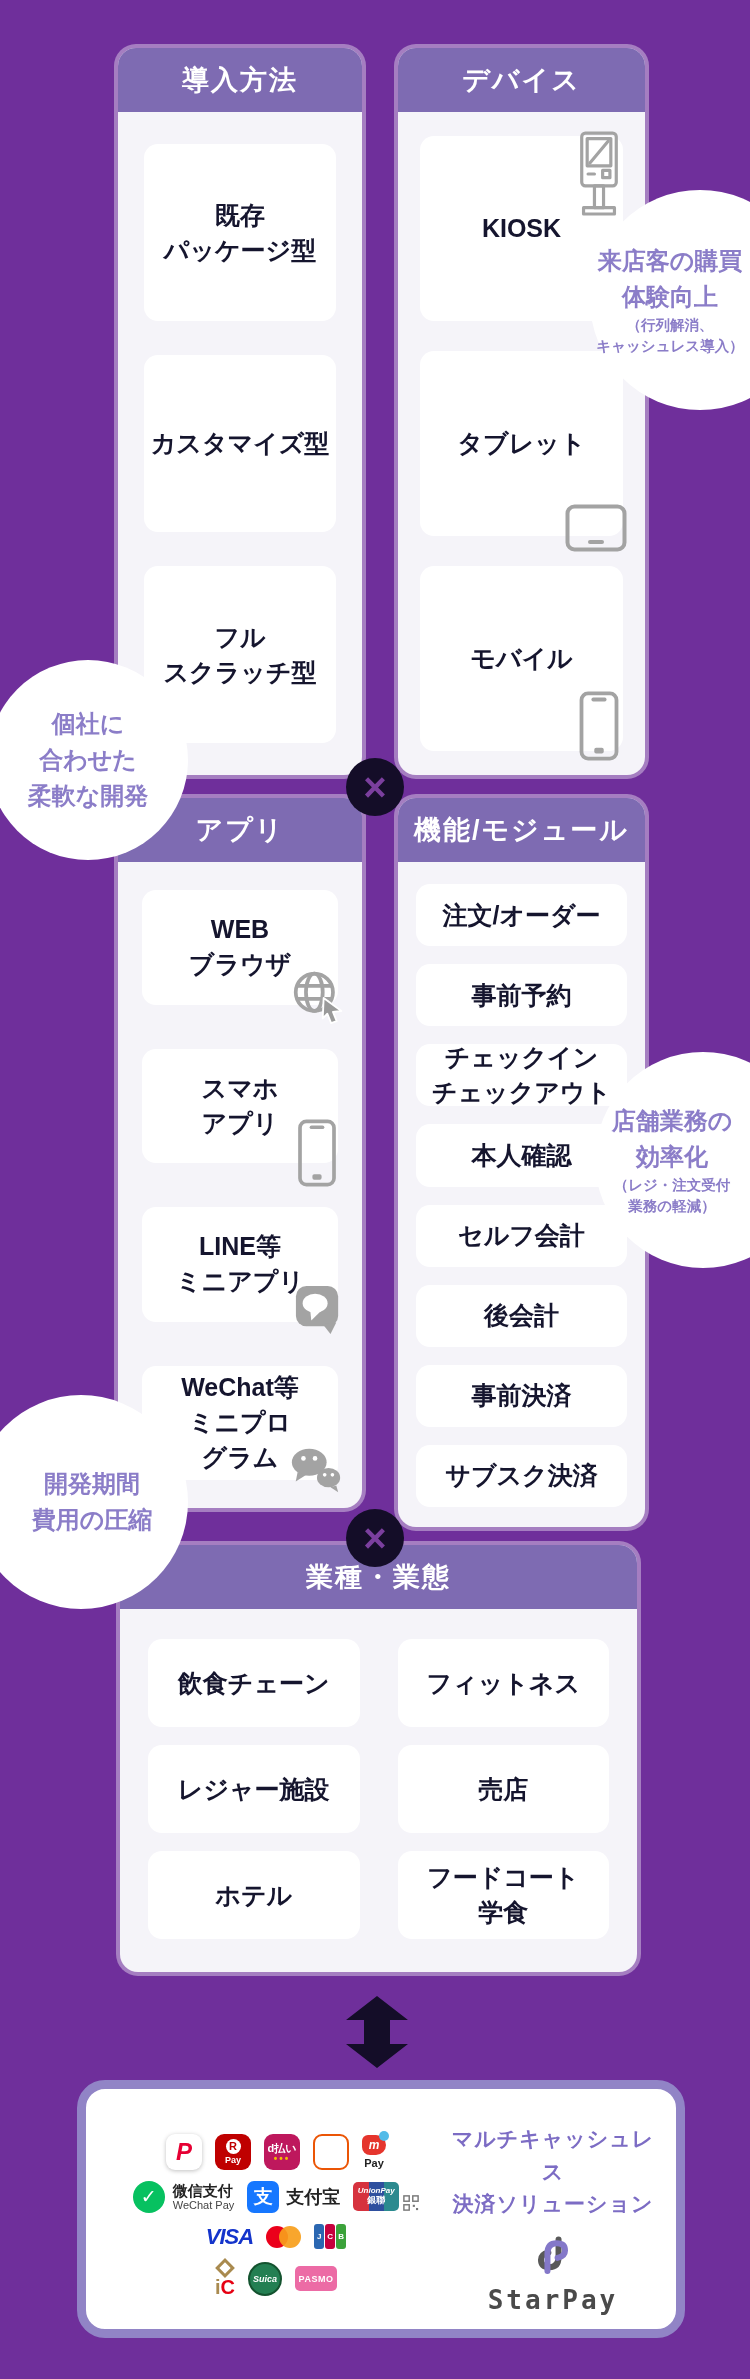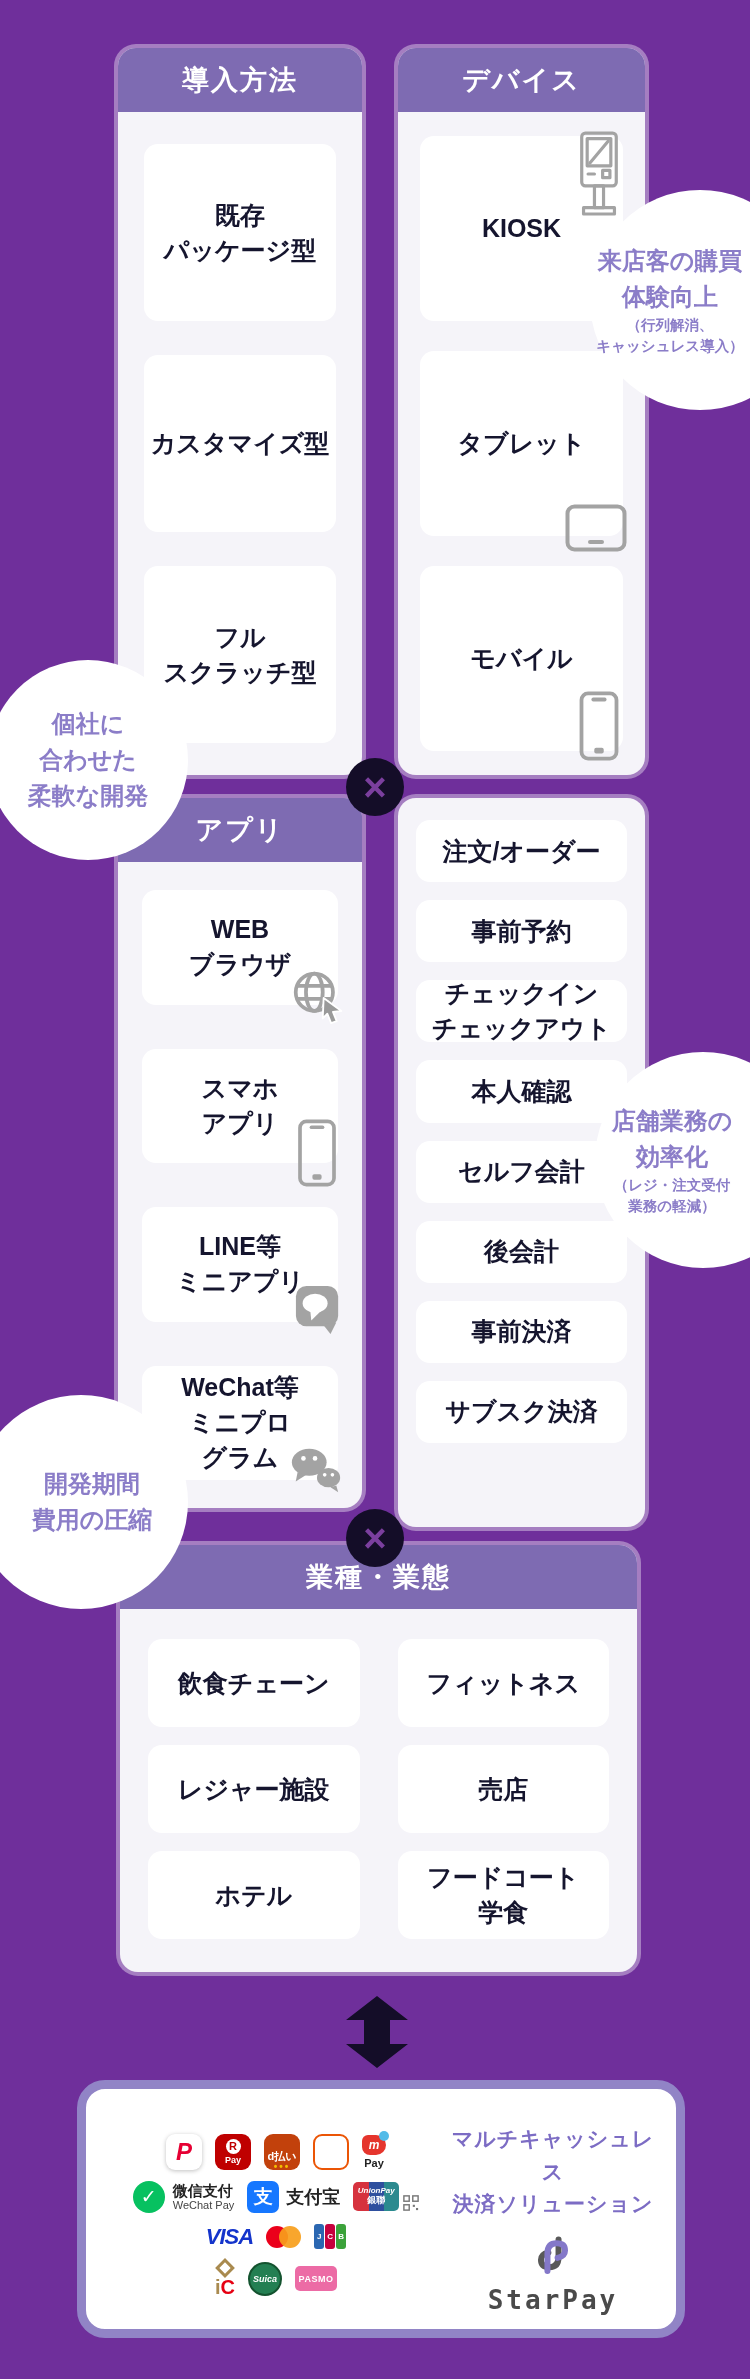--- a/index.html
+++ b/index.html
@@ -78,21 +78,21 @@
   .pay-row{display:flex;align-items:center;justify-content:center;gap:13px;}
 
   .tile{width:36px;height:36px;border-radius:9px;display:flex;flex-direction:column;
         align-items:center;justify-content:center;font-weight:bold;box-sizing:border-box;overflow:hidden;}
   .t-paypay{background:#fff;box-shadow:0 1px 4px rgba(0,0,0,.25);color:#E60033;
             font-size:24px;font-style:italic;font-weight:900;}
   .t-rpay{background:#BF0000;color:#fff;}
   .r-circ{width:15px;height:15px;background:#fff;border-radius:50%;color:#BF0000;font-size:11px;
           font-weight:900;display:flex;align-items:center;justify-content:center;}
   .r-txt{font-size:9px;margin-top:1px;font-weight:bold;}
-  .t-dbarai{background:#c2410c;color:#fff;justify-content:flex-end;}
+  .t-dbarai{background:#be185d;color:#fff;}
   .d-big{font-size:11px;font-weight:900;}
   .d-dots{color:#F3C000;font-size:10px;letter-spacing:2px;line-height:.6;}
   .t-aupay{background:#fff;border:2px solid #EB5505;color:#EB5505;justify-content:flex-start;padding-top:3px;}
   .au-top{font-size:12px;font-style:italic;font-weight:900;line-height:1;margin-top:46px;}
   .au-band{background:#EB5505;color:#fff;font-size:9px;font-weight:bold;width:100%;
            text-align:center;padding:2px 0;margin-top:2px;}
   .merpay{display:flex;flex-direction:column;align-items:center;}
   .mp-mark{width:24px;height:20px;background:#E5352D;border-radius:6px 10px 10px 8px;position:relative;
            display:flex;align-items:center;justify-content:center;color:#fff;font-size:12px;font-weight:900;}
   .mp-mark::after{content:"";position:absolute;right:-3px;top:-4px;width:10px;height:10px;
@@ -253,20 +253,23 @@
           <ellipse cx="42" cy="34" rx="12" ry="10" fill="#A3A3A3"></ellipse>
           <polygon points="50,42 44,44 52,49" fill="#A3A3A3"></polygon>
           <circle cx="38" cy="31" r="1.9" fill="#FFFFFF"></circle>
           <circle cx="46" cy="31" r="1.9" fill="#FFFFFF"></circle>
         </svg>
       </div>
     </div>
   </section>
 
   <section class="panel" id="p-func">
+    <div class="panel-h">
+      <span>機能/モジュール</span>
+    </div>
     <div class="panel-b">
       <div class="card">
           <span class="txt">注文/オーダー</span>
         </div>
       <div class="card">
           <span class="txt">事前予約</span>
         </div>
       <div class="card">
           <span class="txt">チェックイン
 チェックアウト</span>

